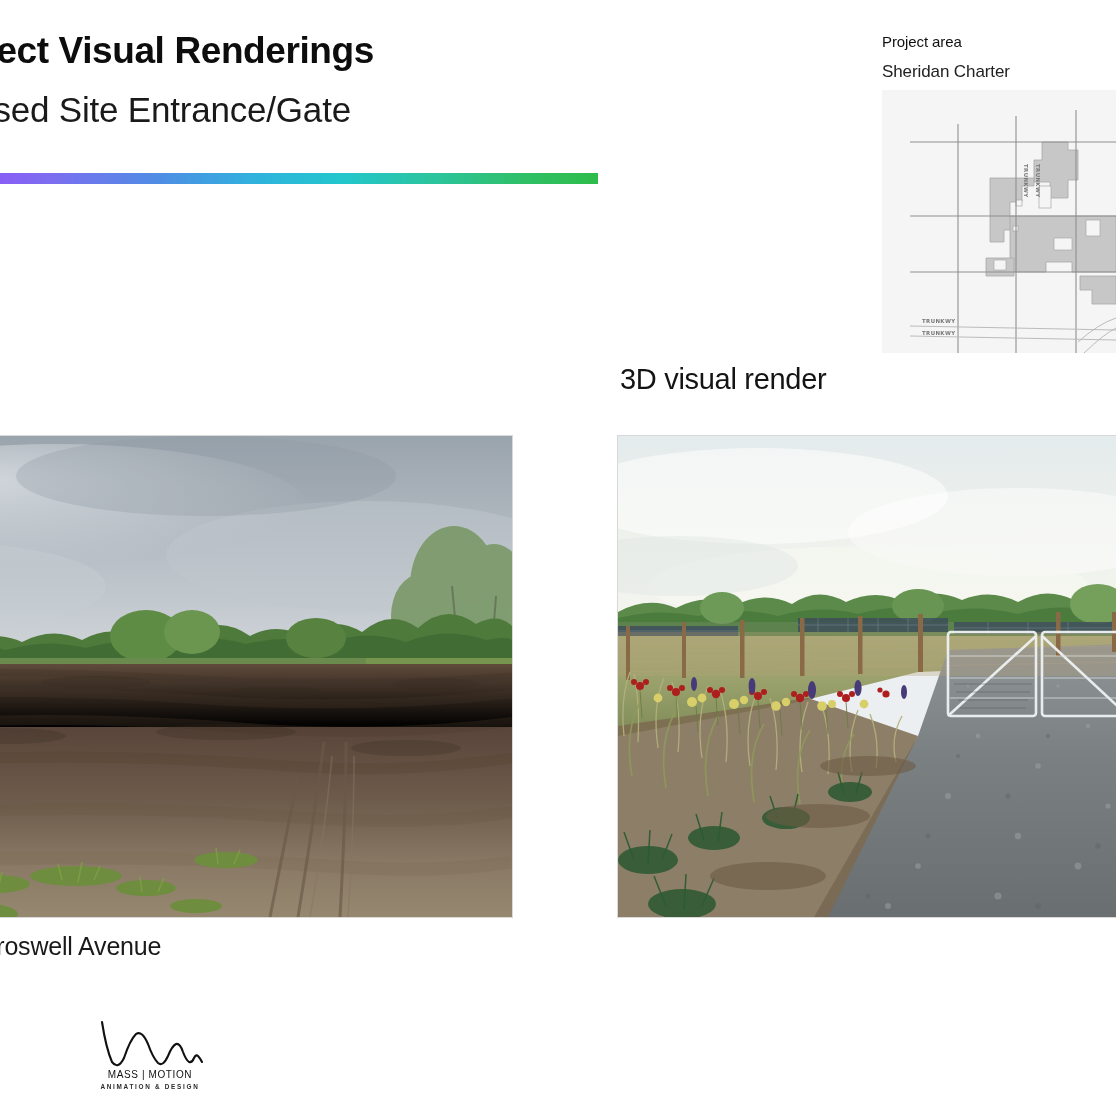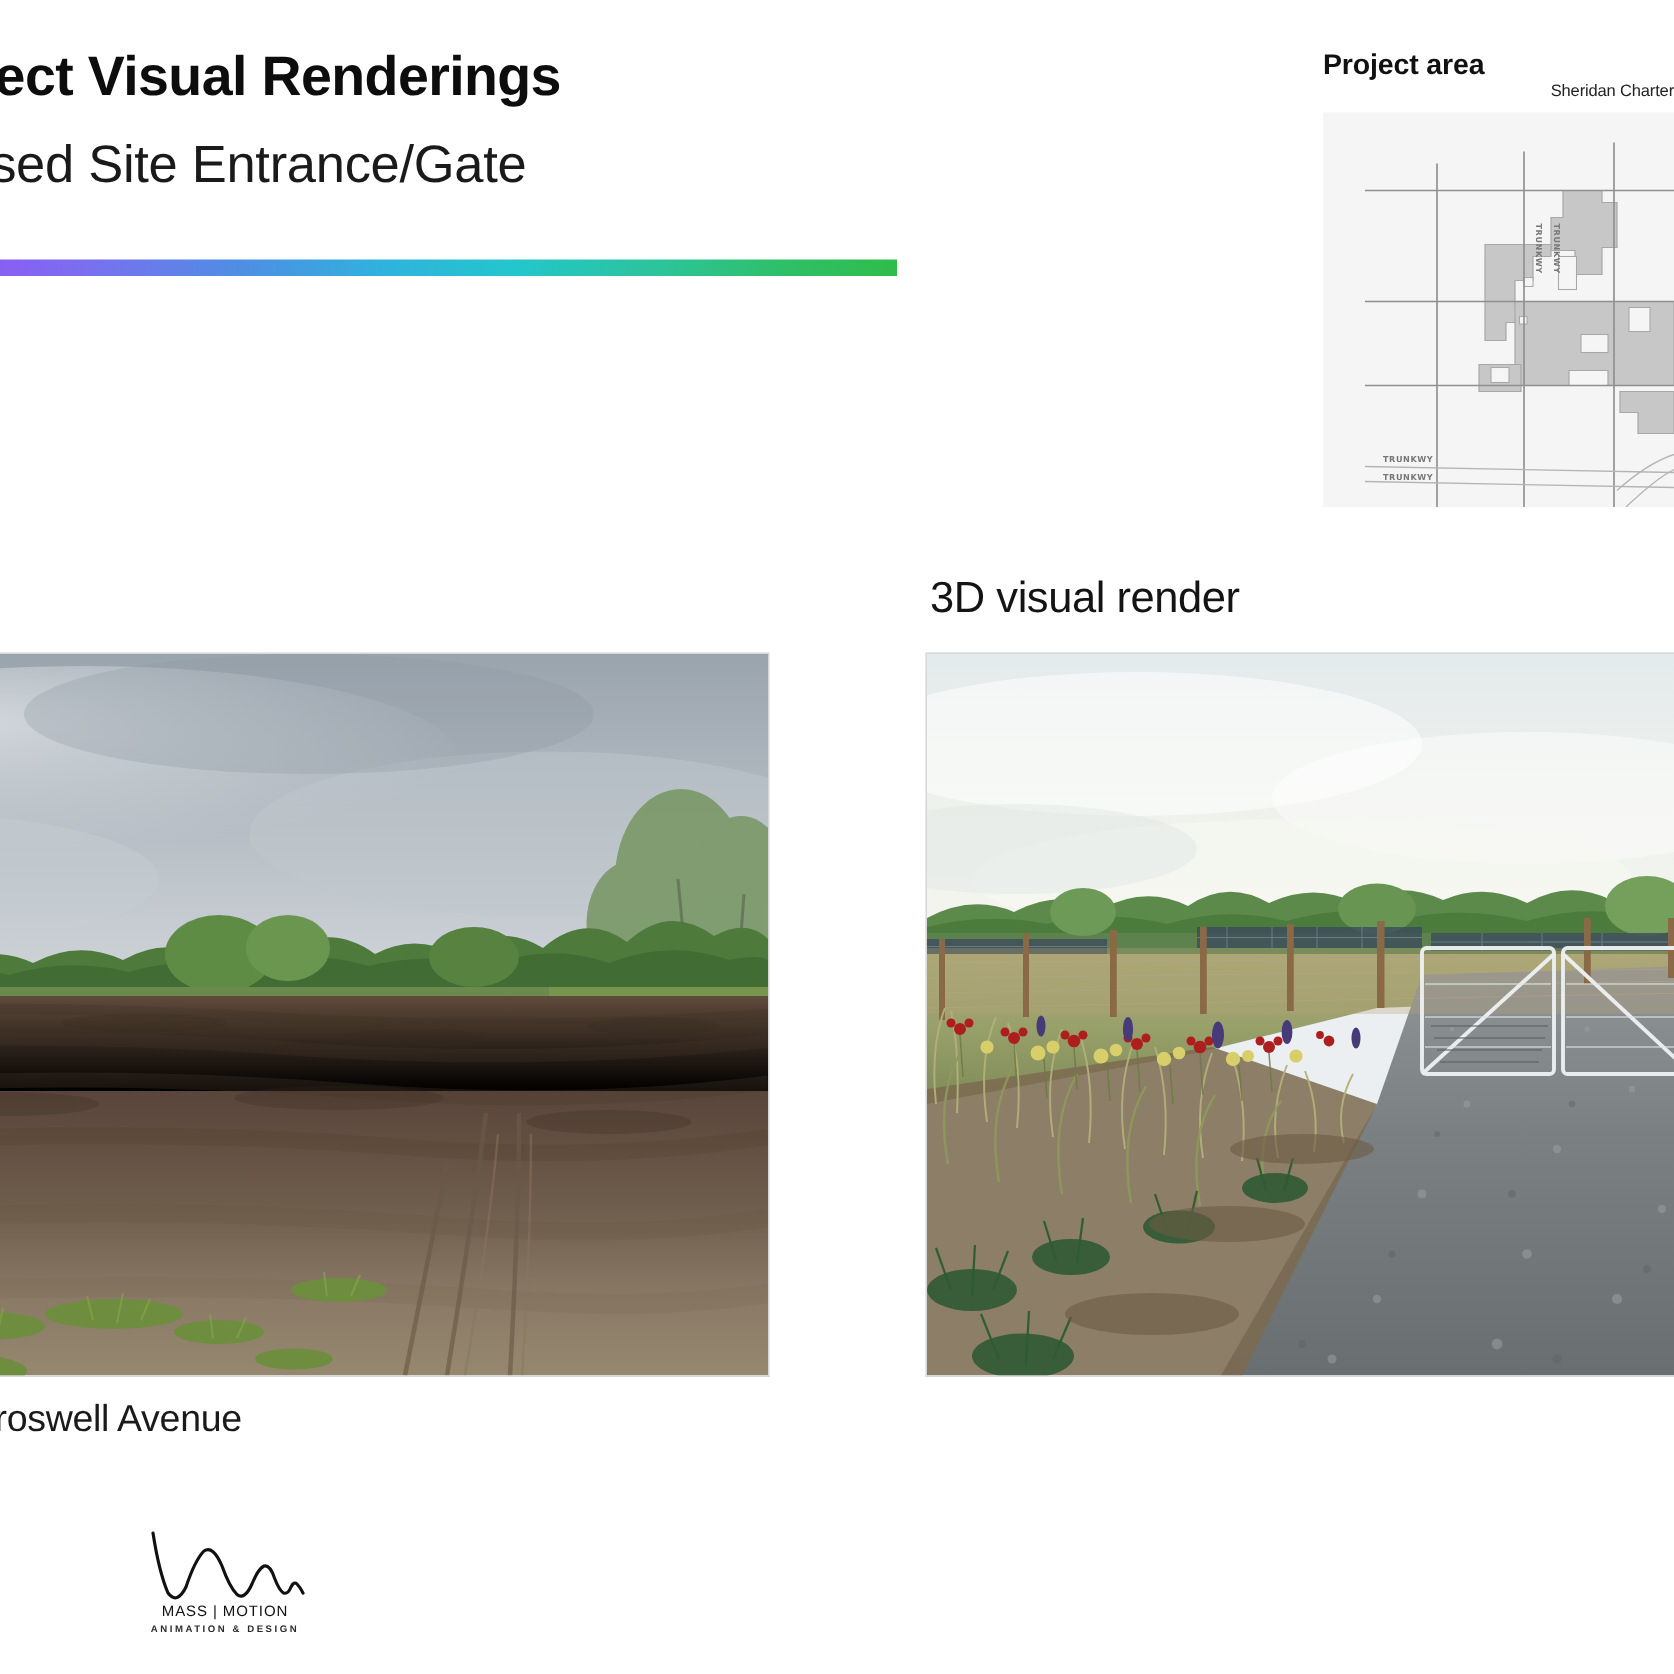--- a/index.html
+++ b/index.html
@@ -56,33 +56,32 @@
       #23c6cc 58%,
       #2cc49a 74%,
       #2fbf66 88%,
       #2ebd4a 100%);
   }
 
   
   #project-area { position: absolute; left: 882px; top: 33px; width: 234px; }
 
   #project-area-title {
-    font-size: 19px;
-    font-weight: bold;
+    font-size: 15px;
+    font-weight: normal;
     color: #111111;
     letter-spacing: -0.1px;
   }
 
   #project-area-subtitle {
-    font-size: 11px;
+    font-size: 17px;
     font-weight: 300;
     color: #222222;
-    margin-top: 0;
+    margin-top: 12px;
     letter-spacing: -0.1px;
-    text-align: right;
   }
 
   #map-panel {
     position: relative;
     margin-top: 8px;
     width: 234px;
     height: 263px;
     background: #f5f5f5;
     overflow: hidden;
   }
@@ -91,21 +90,21 @@
 
   
   .panel-heading {
     position: absolute;
     font-size: 29px;
     font-weight: 300;
     color: #141414;
     letter-spacing: -0.3px;
     white-space: nowrap;
   }
-  #heading-render   { left: 620px;  top: 383px; text-align: right; }
+  #heading-render   { left: 620px;  top: 363px; text-align: right; }
 
   
   .figure {
     position: absolute;
     overflow: hidden;
     border: 1px solid #d8d8d8;
     background: #eceff1;
   }
   #figure-existing { left: -155px; top: 435px; width: 668px; height: 483px; }
   #figure-render   { left: 617px;  top: 435px; width: 510px; height: 483px; }

